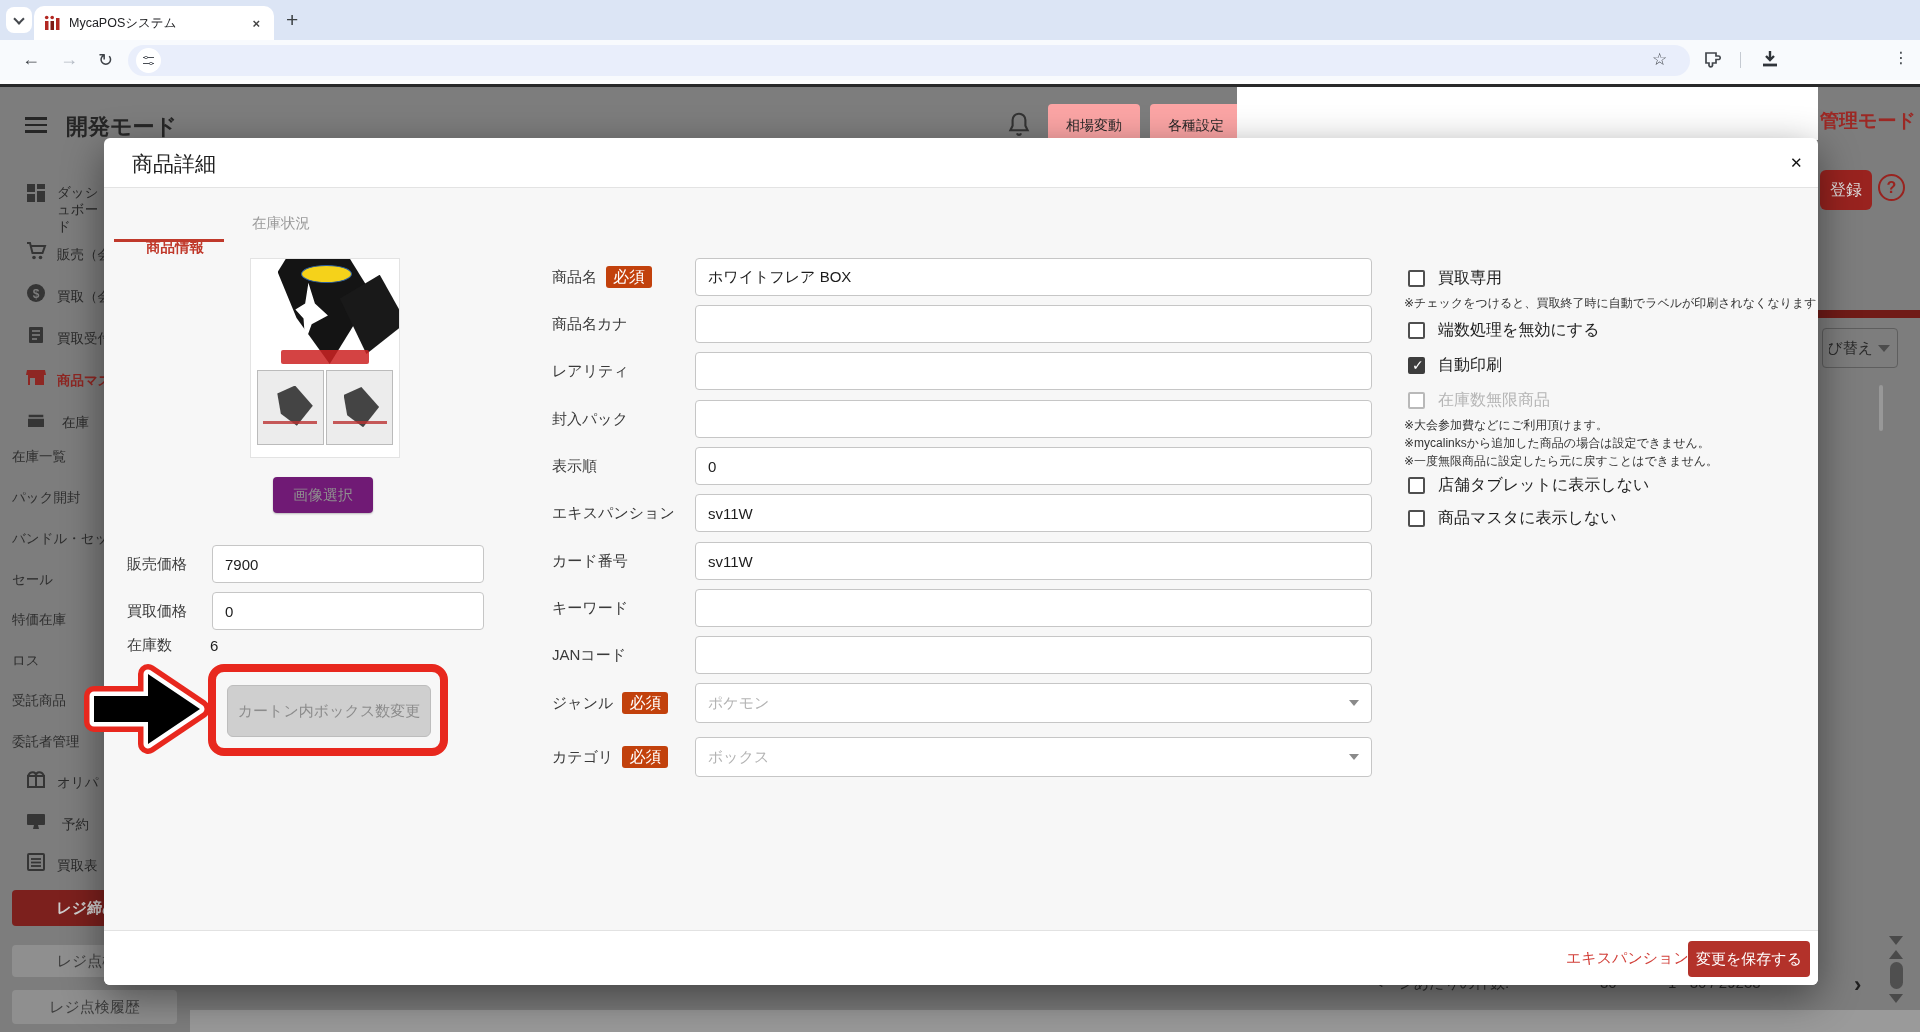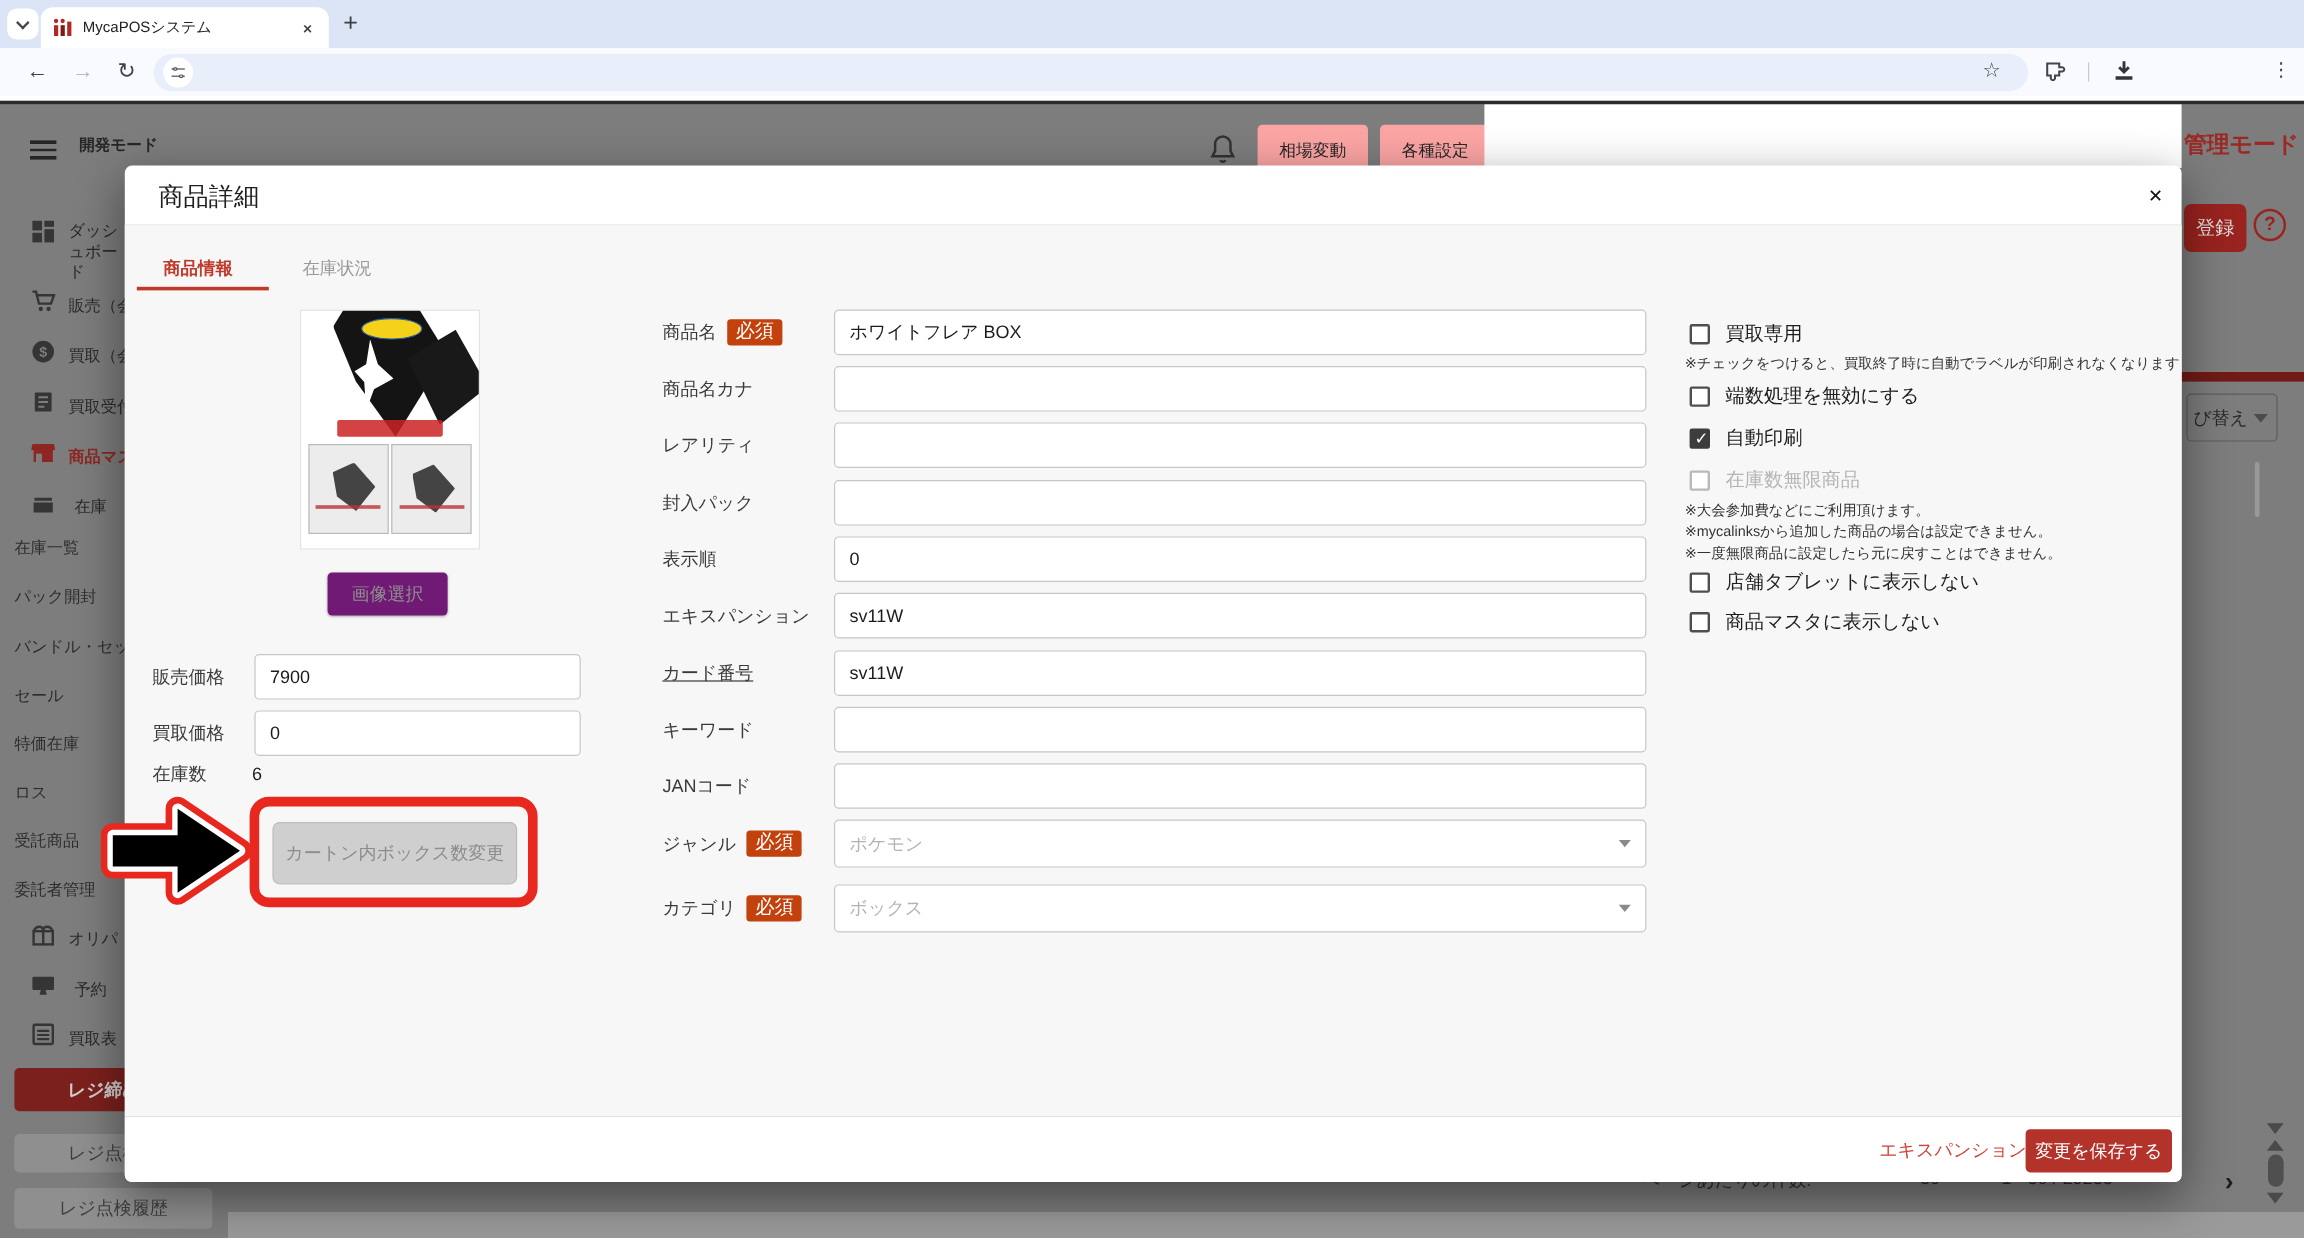--- a/index.html
+++ b/index.html
@@ -27,21 +27,21 @@
   .tune b:nth-child(4){top:5px;left:6px;}
   .star{left:1652px;top:49px;font-size:17px;color:#42464c;}
   .sep{left:1740px;top:52px;width:1px;height:16px;background:#c5cad2;}
   .dots{left:1893px;top:48px;font-size:16px;color:#42464c;letter-spacing:0;}
   .wstrip{left:0;top:80px;width:1920px;height:4px;background:#fff;}
   .dline{left:0;top:84px;width:1920px;height:3px;background:#2a2a2a;}
   
   .appbg{left:0;top:87px;width:1920px;height:945px;background:#7d7d7d;}
   .burger{left:25px;top:117px;width:22px;height:16px;}
   .burger i{display:block;height:2.5px;background:#262626;margin-bottom:4px;}
-  .apptitle{left:66px;top:112px;font-size:13px;font-weight:bold;color:#262626;}
+  .apptitle{left:66px;top:112px;font-size:22px;font-weight:bold;color:#262626;}
   .hbtn{top:104px;height:44px;background:#fca5a5;border-radius:4px;color:#262626;font-size:14px;display:flex;align-items:center;justify-content:center;border:none;}
   .whitepanel{left:1237px;top:87px;width:581px;height:53px;background:#ffffff;}
   .adminmode{left:1820px;top:108px;font-size:19px;font-weight:bold;color:#9c2824;}
   .regbtn{left:1820px;top:170px;width:52px;height:40px;background:#99231f;border-radius:6px;color:#dedede;font-size:16px;display:flex;align-items:center;justify-content:center;border:none;}
   .helpc{left:1878px;top:174px;width:27px;height:27px;border:2.5px solid #99231f;border-radius:50%;color:#99231f;font-weight:bold;font-size:16px;display:flex;align-items:center;justify-content:center;}
   .redbar{left:1818px;top:310px;width:102px;height:8px;background:#701b17;}
   .sortbox{left:1822px;top:328px;width:76px;height:40px;border:1px solid #5e5e5e;border-radius:4px;display:flex;align-items:center;}
   .sorttxt{width:44px;overflow:hidden;direction:rtl;white-space:nowrap;font-size:15px;color:#2a2a2a;margin-left:6px;}
   .tri-d{width:0;height:0;border-left:6px solid transparent;border-right:6px solid transparent;border-top:7px solid #4c4c4c;}
   .scrollfrag{left:1879px;top:385px;width:4px;height:46px;background:#989898;border-radius:2px;}
@@ -261,21 +261,21 @@
   <button class="abs sbtn red" style="left:12px;top:890px;width:150px;height:36px;">レジ締め</button>
   <button class="abs sbtn gray" style="left:12px;top:945px;width:150px;height:32px;">レジ点検</button>
   <button class="abs sbtn gray" style="left:12px;top:990px;width:165px;height:34px;">レジ点検履歴</button>
 
   <div class="abs modal">
     <div class="abs m-title">商品詳細</div>
     <div class="abs m-close">✕</div>
     <div class="abs m-divider"></div>
     <div class="abs m-body"></div>
 
-    <div class="abs m-tab active" style="left:6px;">商品情報</div>
+    <div class="abs m-tab active" style="left:16px;margin-top:24px;">商品情報</div>
     <div class="abs m-tab idle" style="left:122px;">在庫状況</div>
     <div class="abs m-tabline"></div>
 
     <div class="abs pimg" style="left:146px;top:120px;width:150px;height:200px;">
       <div class="blob1"></div>
         <div class="blob2"></div>
         <div class="flare"></div>
         <div class="plogo"></div>
         <div class="rband"></div>
       <div class="boxl">
@@ -306,21 +306,21 @@
     <div class="abs lbl" style="left:448px;top:167px;height:38px;">商品名カナ</div>
     <input class="abs inp" style="left: 591px; top: 167px; width: 677px; height: 38px;" value="">
     <div class="abs lbl" style="left:448px;top:214px;height:38px;">レアリティ</div>
     <input class="abs inp" style="left: 591px; top: 214px; width: 677px; height: 38px;" value="">
     <div class="abs lbl" style="left:448px;top:262px;height:38px;">封入パック</div>
     <input class="abs inp" style="left: 591px; top: 262px; width: 677px; height: 38px;" value="">
     <div class="abs lbl" style="left:448px;top:309px;height:38px;">表示順</div>
     <input class="abs inp" style="left: 591px; top: 309px; width: 677px; height: 38px;" value="0">
     <div class="abs lbl" style="left:448px;top:356px;height:38px;">エキスパンション</div>
     <input class="abs inp" style="left: 591px; top: 356px; width: 677px; height: 38px;" value="sv11W">
-    <div class="abs lbl" style="left:448px;top:404px;height:38px;text-decoration:underline;">カード番号</div>
+    <div class="abs lbl" style="left:448px;top:404px;height:38px;">カード番号</div>
     <input class="abs inp" style="left: 591px; top: 404px; width: 677px; height: 38px;" value="sv11W">
     <div class="abs lbl" style="left:448px;top:451px;height:38px;">キーワード</div>
     <input class="abs inp" style="left: 591px; top: 451px; width: 677px; height: 38px;" value="">
     <div class="abs lbl" style="left:448px;top:498px;height:38px;">JANコード</div>
     <input class="abs inp" style="left: 591px; top: 498px; width: 677px; height: 38px;" value="">
     <div class="abs lbl" style="left:448px;top:545px;height:40px;">
         <span>ジャンル</span>
         <span class="badge">必須</span>
       </div>
     <div class="abs sel" style="left:591px;top:545px;width:677px;height:40px;">

